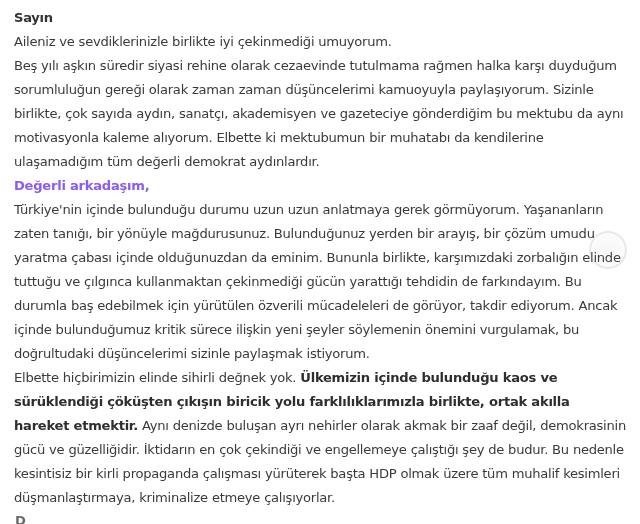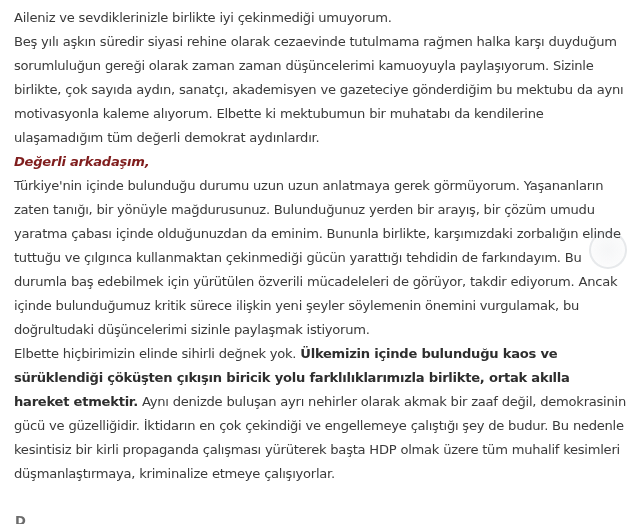--- a/index.html
+++ b/index.html
@@ -51,22 +51,21 @@
     margin-bottom: 0;
   }
 
   .salutation {
     font-weight: 700;
     color: #333333;
   }
 
   .addressee {
     font-weight: 700;
-    color: #7f1d1d;
-    font-style: italic;
+    color: #8b5cf6;
   }
 
   .emph {
     font-weight: 700;
     color: #2e2e2e;
   }
 
   
   #watermark {
     position: absolute;
@@ -111,20 +110,21 @@
     pointer-events: none;
   }
 </style>
 </head>
 <body>
 
 <div id="page">
 
   <div id="letter">
 
+    <p class="blk salutation">Sayın</p>
 
     <p class="blk">Aileniz ve sevdiklerinizle birlikte iyi çekinmediği umuyorum.</p>
 
     <p class="blk">Beş yılı aşkın süredir siyasi rehine olarak cezaevinde tutulmama rağmen halka karşı duyduğum sorumluluğun gereği olarak zaman zaman düşüncelerimi kamuoyuyla paylaşıyorum. Sizinle birlikte, çok sayıda aydın, sanatçı, akademisyen ve gazeteciye gönderdiğim bu mektubu da aynı motivasyonla kaleme alıyorum. Elbette ki mektubumun bir muhatabı da kendilerine ulaşamadığım tüm değerli demokrat aydınlardır.</p>
 
     <p class="blk addressee">Değerli arkadaşım,</p>
 
     <p class="blk">Türkiye'nin içinde bulunduğu durumu uzun uzun anlatmaya gerek görmüyorum. Yaşananların zaten tanığı, bir yönüyle mağdurusunuz. Bulunduğunuz yerden bir arayış, bir çözüm umudu yaratma çabası içinde olduğunuzdan da eminim. Bununla birlikte, karşımızdaki zorbalığın elinde tuttuğu ve çılgınca kullanmaktan çekinmediği gücün yarattığı tehdidin de farkındayım. Bu durumla baş edebilmek için yürütülen özverili mücadeleleri de görüyor, takdir ediyorum. Ancak içinde bulunduğumuz kritik sürece ilişkin yeni şeyler söylemenin önemini vurgulamak, bu doğrultudaki düşüncelerimi sizinle paylaşmak istiyorum.</p>
 
     <p class="blk"><span>Elbette hiçbirimizin elinde sihirli değnek yok. </span><span class="emph">Ülkemizin içinde bulunduğu kaos ve sürüklendiği çöküşten çıkışın biricik yolu farklılıklarımızla birlikte, ortak akılla hareket etmektir.</span><span> Aynı denizde buluşan ayrı nehirler olarak akmak bir zaaf değil, demokrasinin gücü ve güzelliğidir. İktidarın en çok çekindiği ve engellemeye çalıştığı şey de budur. Bu nedenle kesintisiz bir kirli propaganda çalışması yürüterek başta HDP olmak üzere tüm muhalif kesimleri düşmanlaştırmaya, kriminalize etmeye çalışıyorlar.</span></p>

